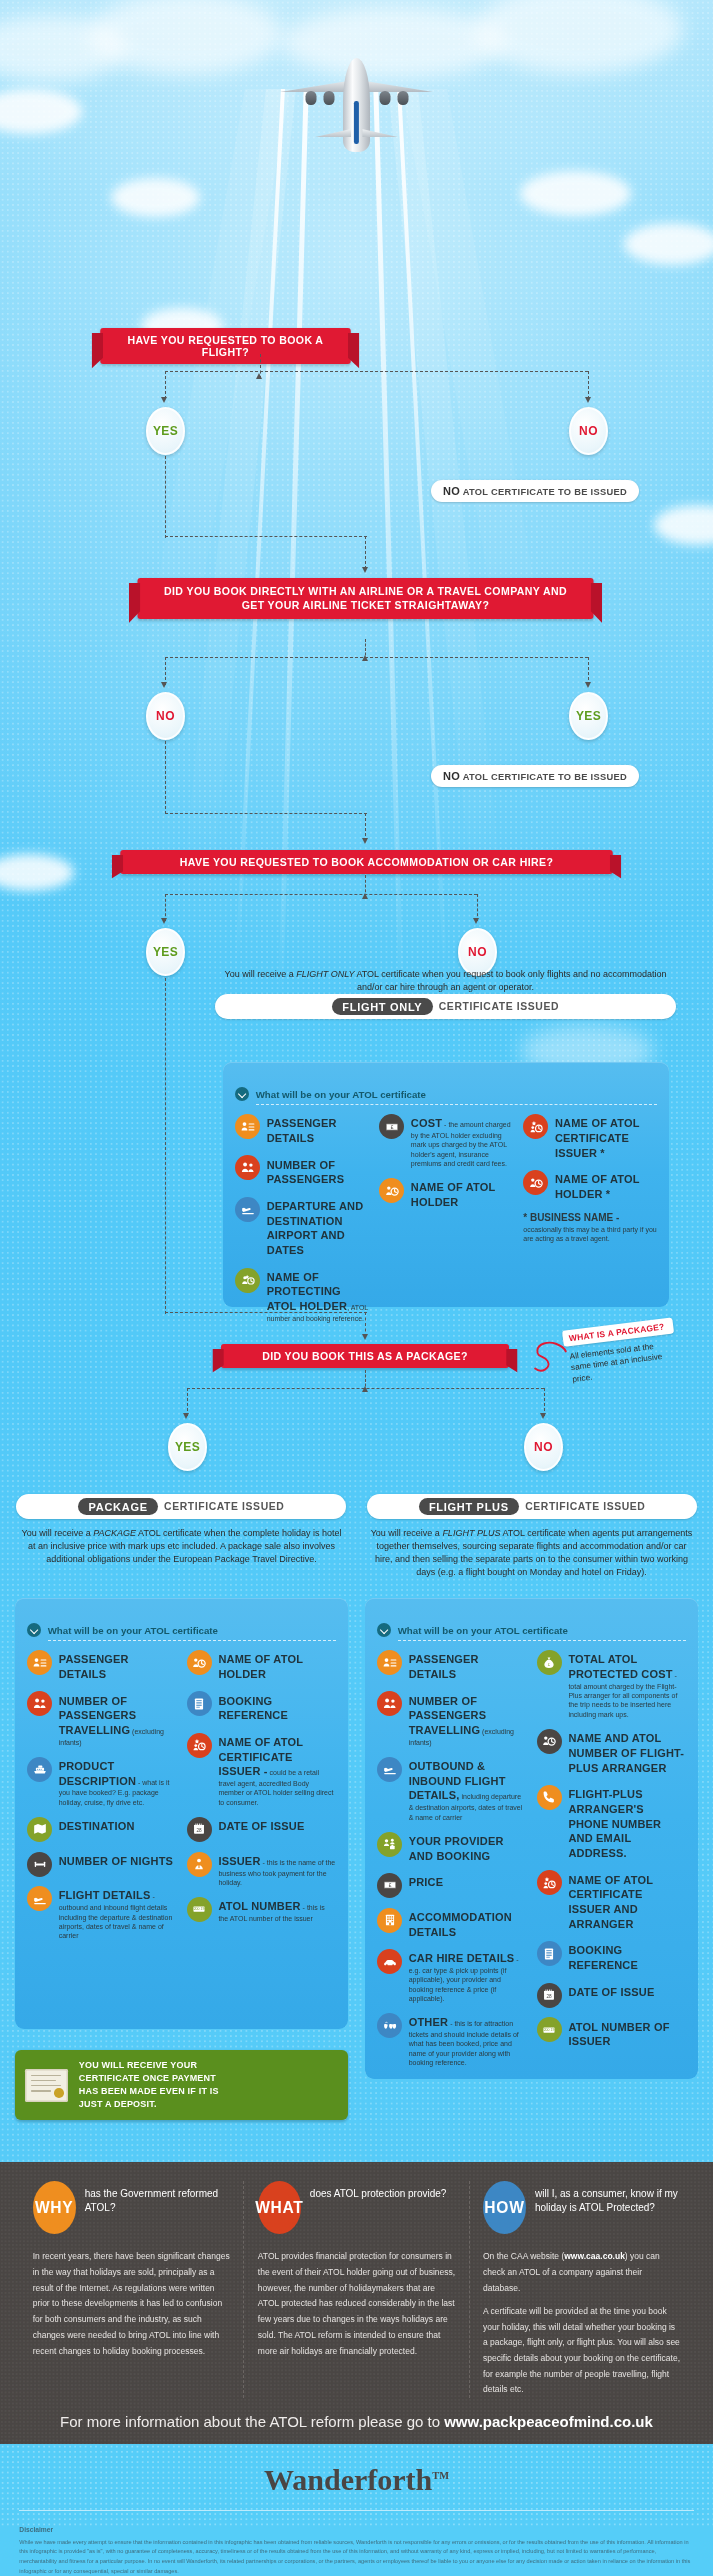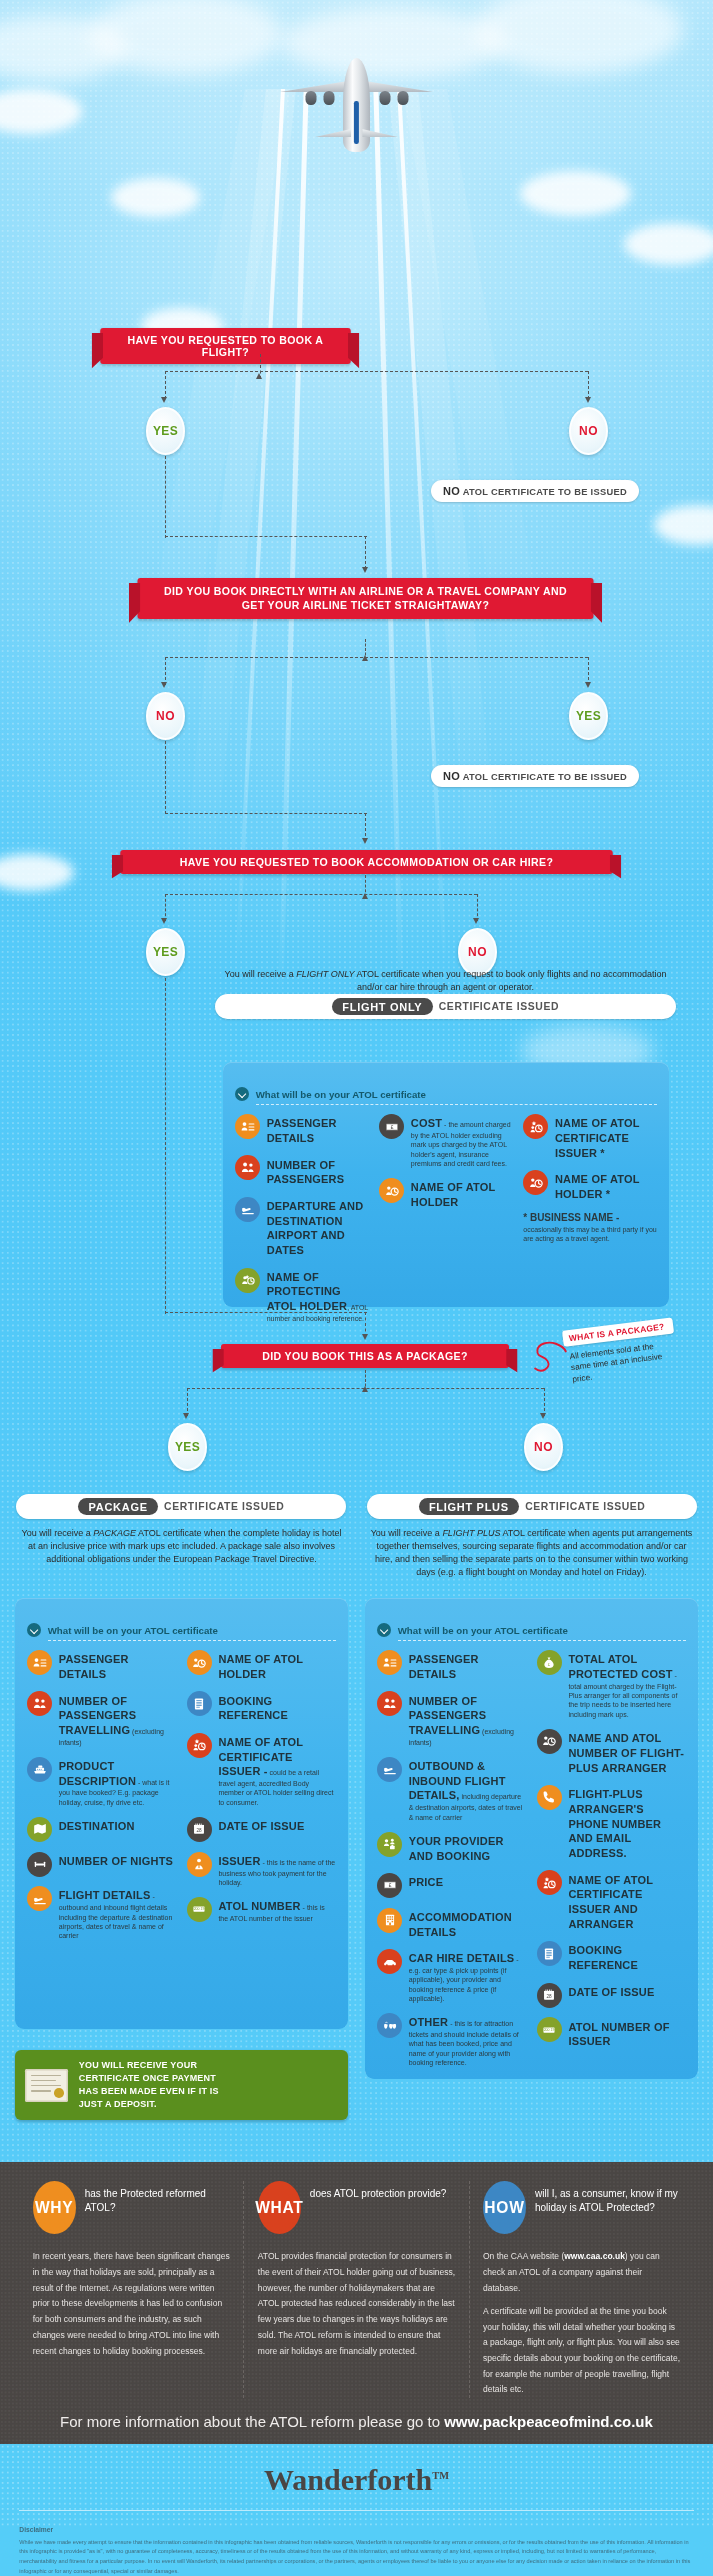--- a/index.html
+++ b/index.html
@@ -831,21 +831,21 @@
       </div>
 
     </div>
   </div>
 
   <div class="faq">
     <div class="faq-cols" id="faq-cols">
         <div class="faq-col">
           <div class="faq-top">
             <div class="bubble" style="background: rgb(239, 142, 31);">WHY</div>
-            <div class="faq-q">has the Protected reformed ATOL?</div>
+            <div class="faq-q">has the Government reformed ATOL?</div>
           </div>
           <div class="faq-body">
             <p>In recent years, there have been significant changes in the way that holidays are sold, principally as a result of the Internet. As regulations were written prior to these developments it has led to confusion for both consumers and the industry, as such changes were needed to bring ATOL into line with recent changes to holiday booking processes.</p>
           </div>
         </div>
         <div class="faq-col">
           <div class="faq-top">
             <div class="bubble" style="background: rgb(217, 65, 30);">WHAT</div>
             <div class="faq-q">does ATOL protection provide?</div>
           </div>

